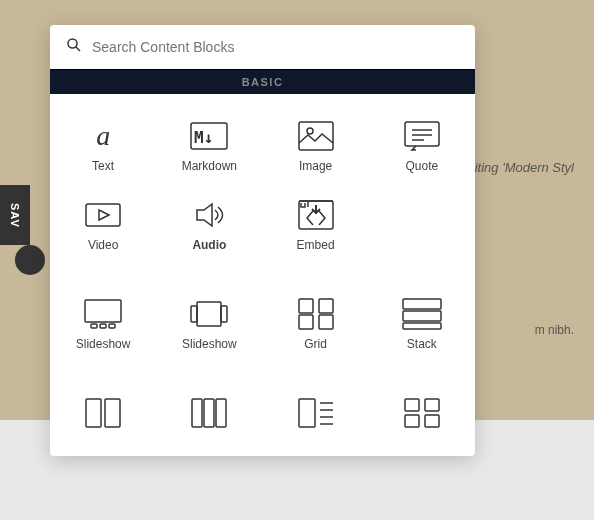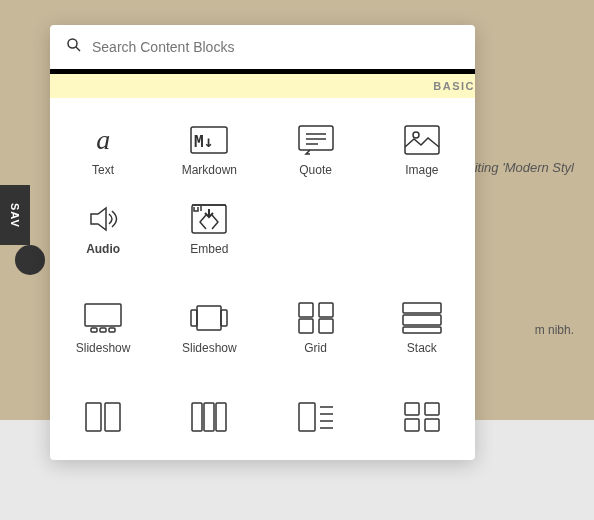--- a/index.html
+++ b/index.html
@@ -88,41 +88,41 @@
       border-radius: 4px;
       box-shadow: 0 4px 20px rgba(0,0,0,0.2);
       z-index: 10;
       overflow: hidden;
     }
 
     .search-bar {
       display: flex;
       align-items: center;
       padding: 12px 16px;
-      border-bottom: 5px solid #000000;
+      border-bottom: 1px solid #000000;
     }
 
     .search-icon-wrap {
       margin-right: 10px;
       color: #999;
       font-size: 16px;
     }
 
     .search-input {
       border: none;
       outline: none;
       font-size: 14px;
       color: #999;
       width: 100%;
       background: transparent;
     }
 
     .section-header {
-      background: #fef9c3;
-      text-align: right;
+      background: #0f172a;
+      text-align: center;
       padding: 6px 0;
       font-size: 11px;
       font-weight: 600;
       letter-spacing: 1.5px;
       color: #888;
       text-transform: uppercase;
     }
 
     .blocks-grid {
       display: grid;
@@ -209,41 +209,50 @@
           <rect x="1" y="2" width="36" height="26" rx="2" ry="2"></rect>
           <text x="4" y="22" font-size="16" stroke="none" fill="#333" font-family="monospace" font-weight="bold">M↓</text>
         </svg>
       </div>
       <span class="block-label">Markdown</span>
     </div>
 
     <div class="block-item">
       <div class="block-icon">
         <svg width="36" height="30" viewBox="0 0 36 30" stroke-width="1.5">
+          <rect x="1" y="1" width="34" height="28" rx="2" ry="2"></rect>
+          <circle cx="12" cy="10" r="3"></circle>
+          <polyline points="1,22 10,14 17,20 24,13 35,22"></polyline>
+        </svg>
+      </div>
+      <span class="block-label">Image</span>
+    </div>
+
+    <div class="block-item">
+      <div class="block-icon">
+        <svg width="36" height="30" viewBox="0 0 36 30" stroke-width="1.5">
           <rect x="1" y="1" width="34" height="24" rx="2" ry="2"></rect>
           <polyline points="12,25 8,29 12,29" fill="none"></polyline>
           <line x1="8" y1="9" x2="28" y2="9"></line>
           <line x1="8" y1="14" x2="28" y2="14"></line>
           <line x1="8" y1="19" x2="20" y2="19"></line>
         </svg>
       </div>
       <span class="block-label">Quote</span>
     </div>
 
     <div class="block-item">
       <div class="block-icon">
         <svg width="36" height="30" viewBox="0 0 36 30" stroke-width="1.5">
-          <rect x="1" y="1" width="34" height="28" rx="2" ry="2"></rect>
-          <circle cx="12" cy="10" r="3"></circle>
-          <polyline points="1,22 10,14 17,20 24,13 35,22"></polyline>
-        </svg>
-      </div>
-      <span class="block-label">Image</span>
-    </div>
-
+          <rect x="1" y="4" width="34" height="22" rx="2" ry="2"></rect>
+          <polygon points="14,10 14,20 24,15" stroke-width="1.5"></polygon>
+        </svg>
+      </div>
+      <span class="block-label">Video</span>
+    </div>
 
     <div class="block-item">
       <div class="block-icon">
         <svg width="36" height="30" viewBox="0 0 36 30" stroke-width="2">
           <polygon points="6,10 6,20 13,20 21,26 21,4 13,10" fill="none"></polygon>
           <path d="M24,10 Q30,15 24,20" fill="none"></path>
           <path d="M27,7 Q36,15 27,23" fill="none"></path>
         </svg>
       </div>
       <span class="block-label" style="font-weight:700;">Audio</span>

